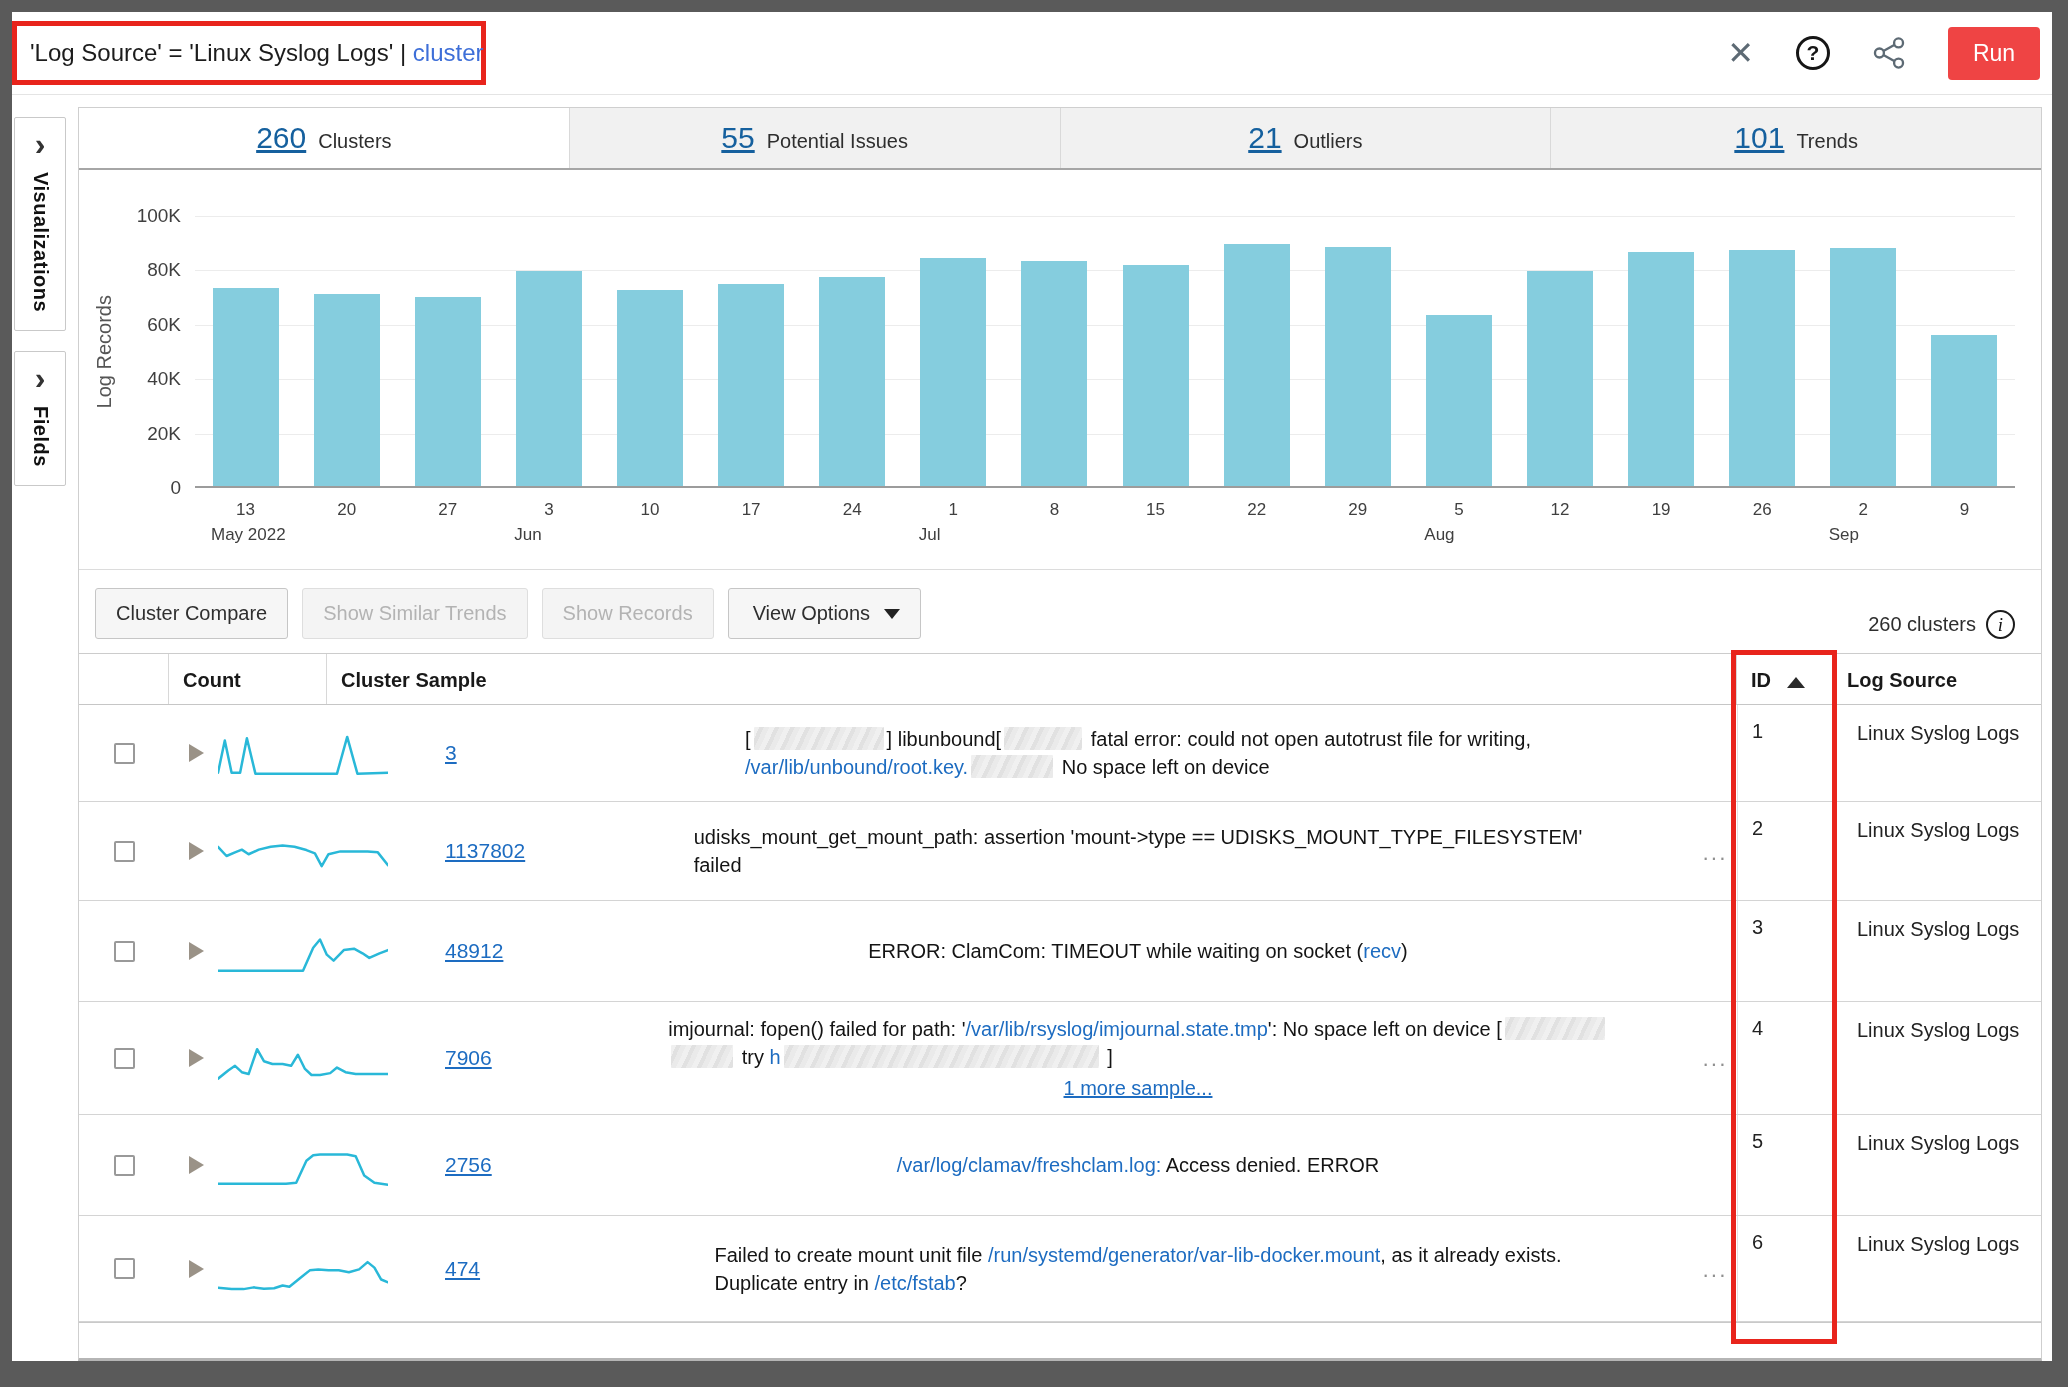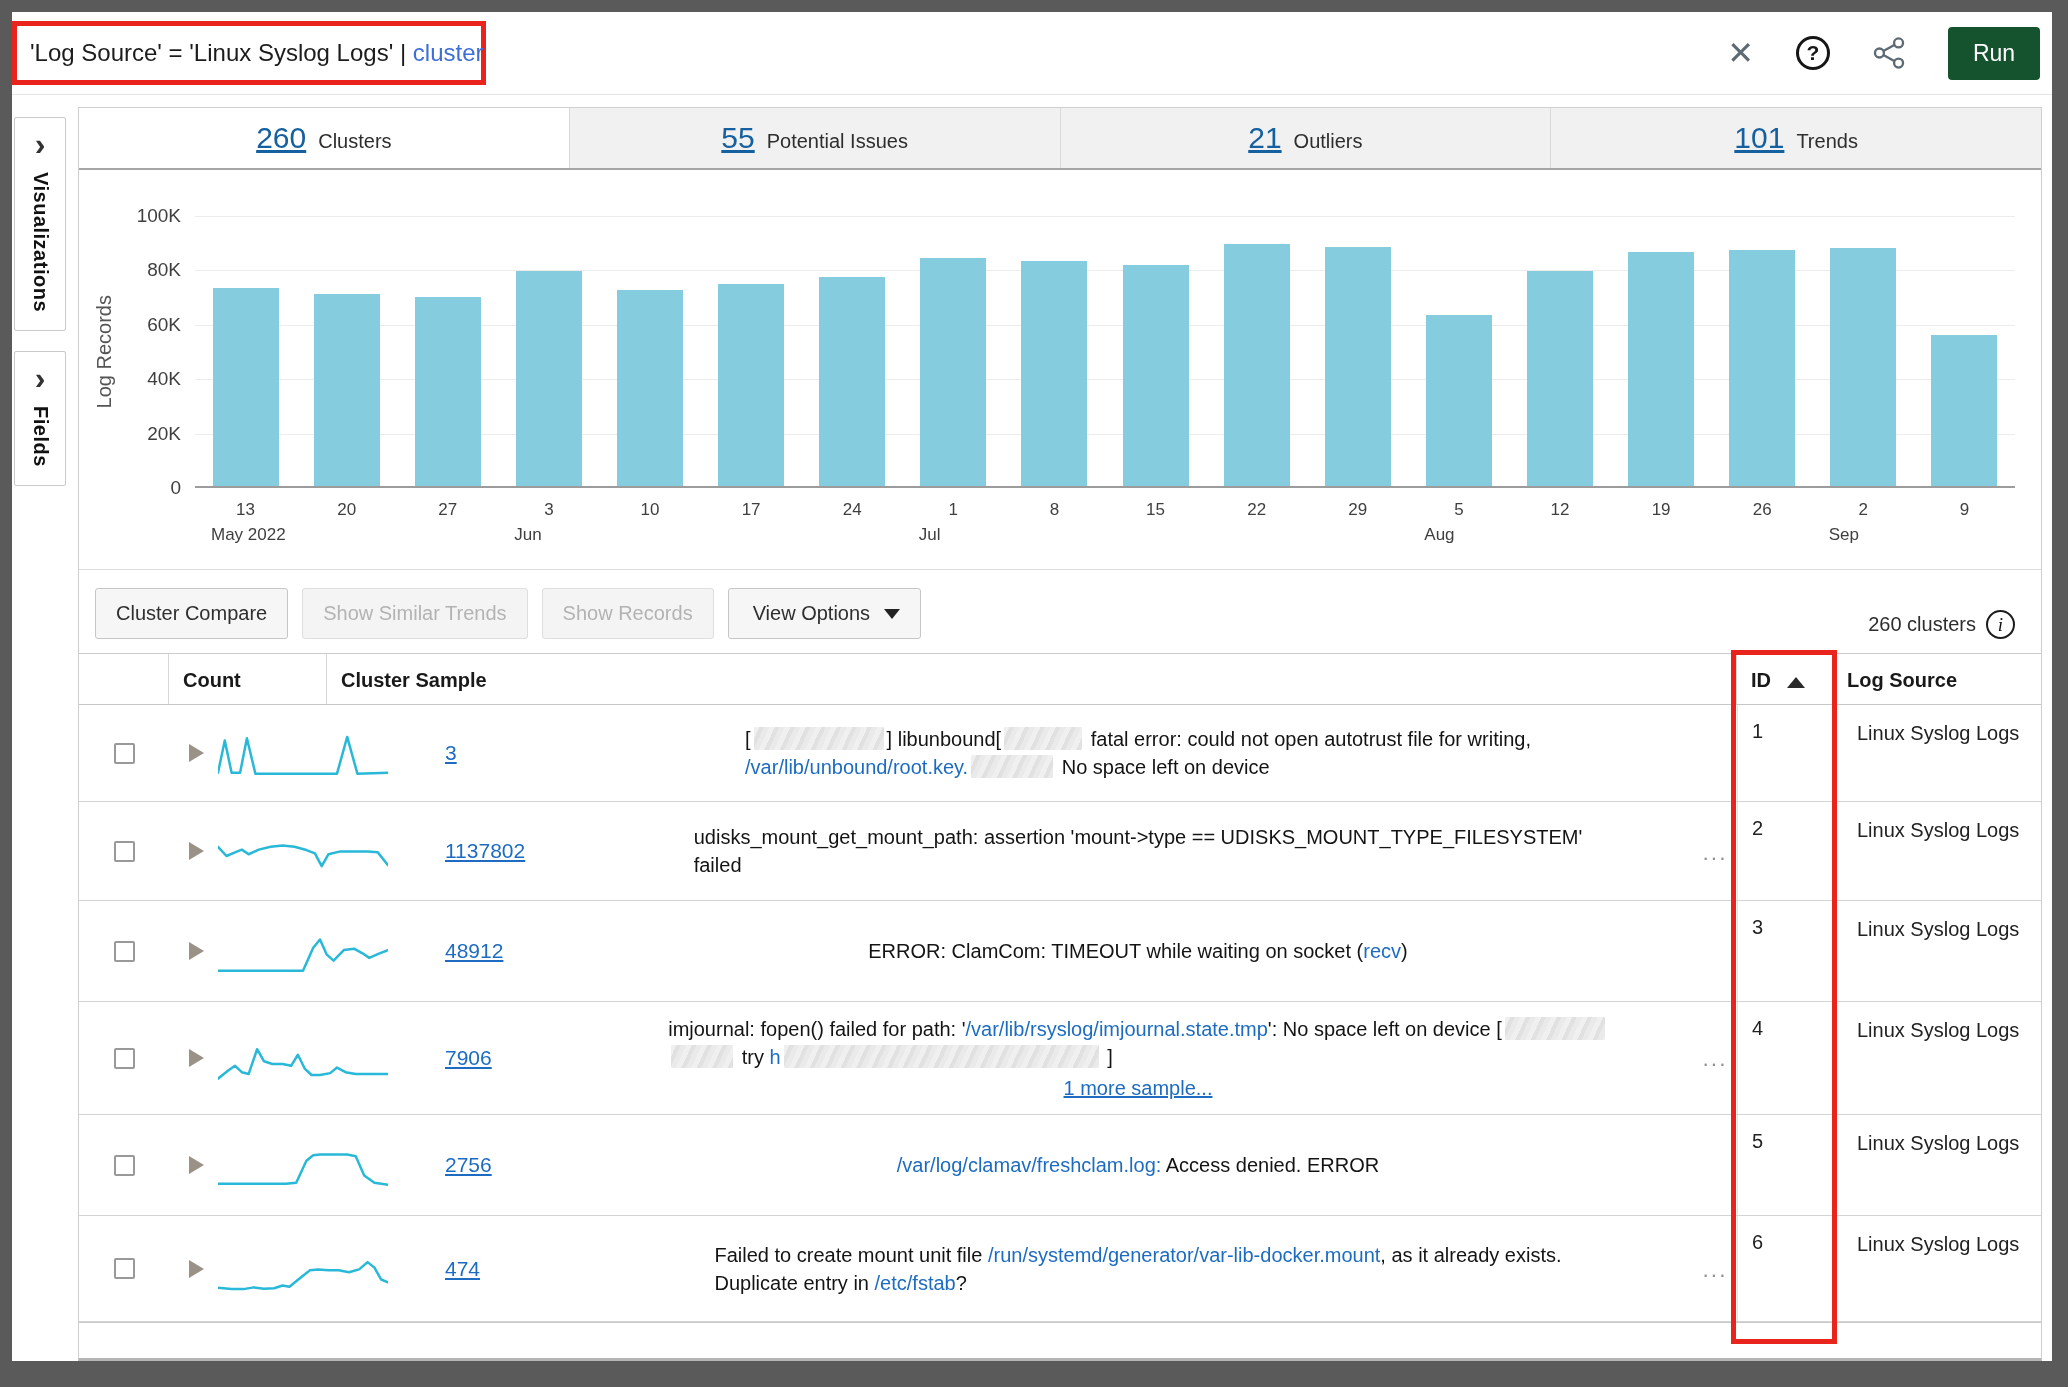--- a/index.html
+++ b/index.html
@@ -9,21 +9,21 @@
 
   
   .topbar{height:82px;flex:0 0 auto;display:flex;align-items:center;border-bottom:1px solid #e4e4e4;}
   .query-box{margin-left:0;width:474px;height:64px;box-sizing:border-box;border:5px solid #e8241c;display:flex;align-items:center;padding:0 10px 0 13px;background:#fff;}
   .query-text{font-size:24px;color:#1c1c1c;white-space:nowrap;}
   .query-cmd{color:#3e6fd8;}
   .top-actions{margin-left:auto;display:flex;align-items:center;gap:42px;padding-right:12px;}
   .close-x{font-size:32px;color:#5d6a74;line-height:1;cursor:pointer;}
   .help-circle{width:34px;height:34px;box-sizing:border-box;border:3px solid #161616;border-radius:50%;display:flex;align-items:center;justify-content:center;font-size:21px;font-weight:bold;color:#161616;cursor:pointer;}
   .share-icon{cursor:pointer;display:flex;}
-  .run-btn{width:92px;height:53px;background:#14532d;color:#fff;font-size:23px;border:none;border-radius:4px;cursor:pointer;font-family:inherit;}
+  .run-btn{width:92px;height:53px;background:#ef4444;color:#fff;font-size:23px;border:none;border-radius:4px;cursor:pointer;font-family:inherit;}
 
   
   .main{flex:1;display:flex;min-height:0;}
   .rail{width:66px;flex:0 0 auto;padding-top:22px;display:flex;flex-direction:column;align-items:flex-start;gap:20px;}
   .rail-panel{margin-left:2px;width:52px;box-sizing:border-box;border:1px solid #c9c9c9;border-radius:2px;background:#fff;display:flex;flex-direction:column;align-items:center;padding:10px 0 18px;cursor:pointer;}
   .rail-chevron{font-size:32px;color:#333;line-height:1;margin-bottom:12px;font-weight:bold;}
   .rail-label{writing-mode:vertical-rl;font-size:20px;font-weight:bold;color:#111;letter-spacing:.5px;}
 
   .content{flex:1;margin:12px 10px 0 0;display:flex;flex-direction:column;min-width:0;}
   .card{border:1px solid #cfcfcf;border-bottom:3px solid #b5b5b5;display:flex;flex-direction:column;flex:1;min-height:0;overflow:hidden;}

